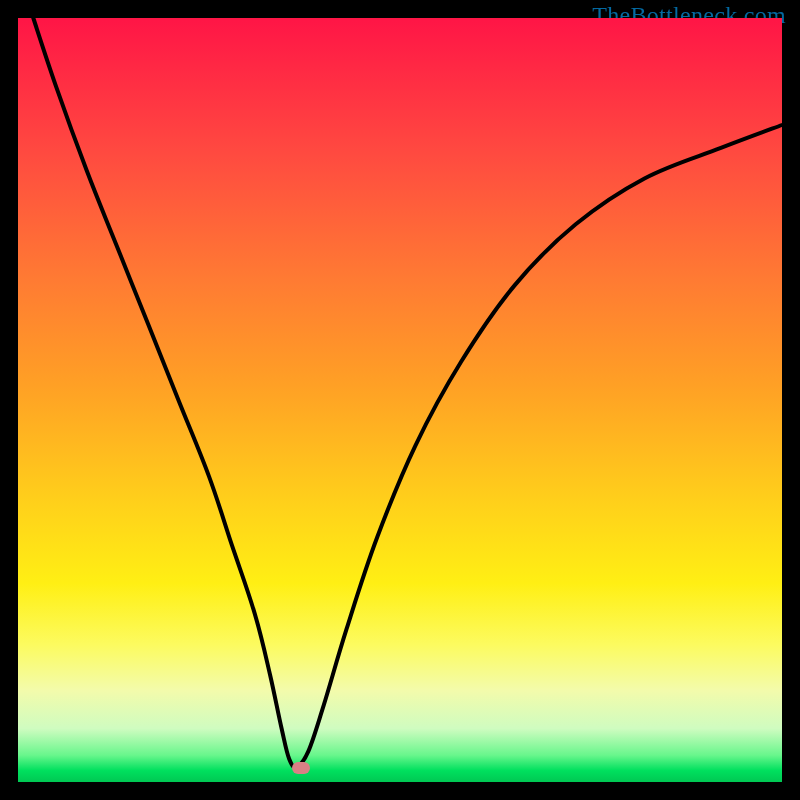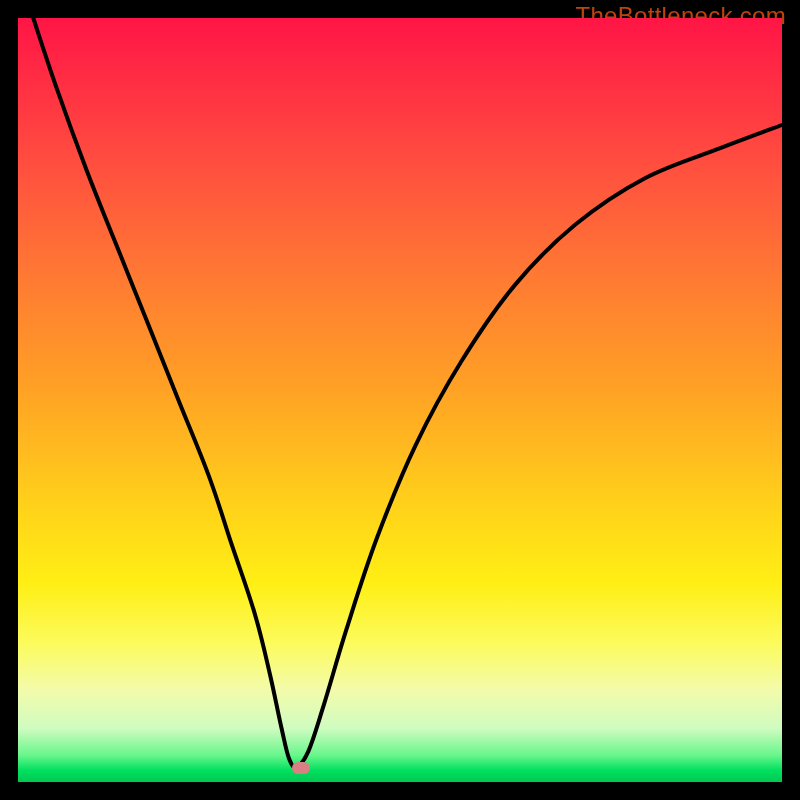--- a/index.html
+++ b/index.html
@@ -29,24 +29,25 @@
       #cffcc0 93%,
       #68f68c 96.5%,
       #00e05e 98.5%,
       #00c853 100%
     );
   }
   .watermark {
     position: absolute;
     top: 2px;
     right: 14px;
-    color: #c2410c;
+    color: #0369a1;
     font-size: 24px;
     letter-spacing: 0.3px;
     user-select: none;
+    font-family: Liberation Serif, serif;
   }
   svg.curve {
     position: absolute;
     left: 0;
     top: 0;
     width: 764px;
     height: 764px;
     overflow: visible;
   }
   .marker {

